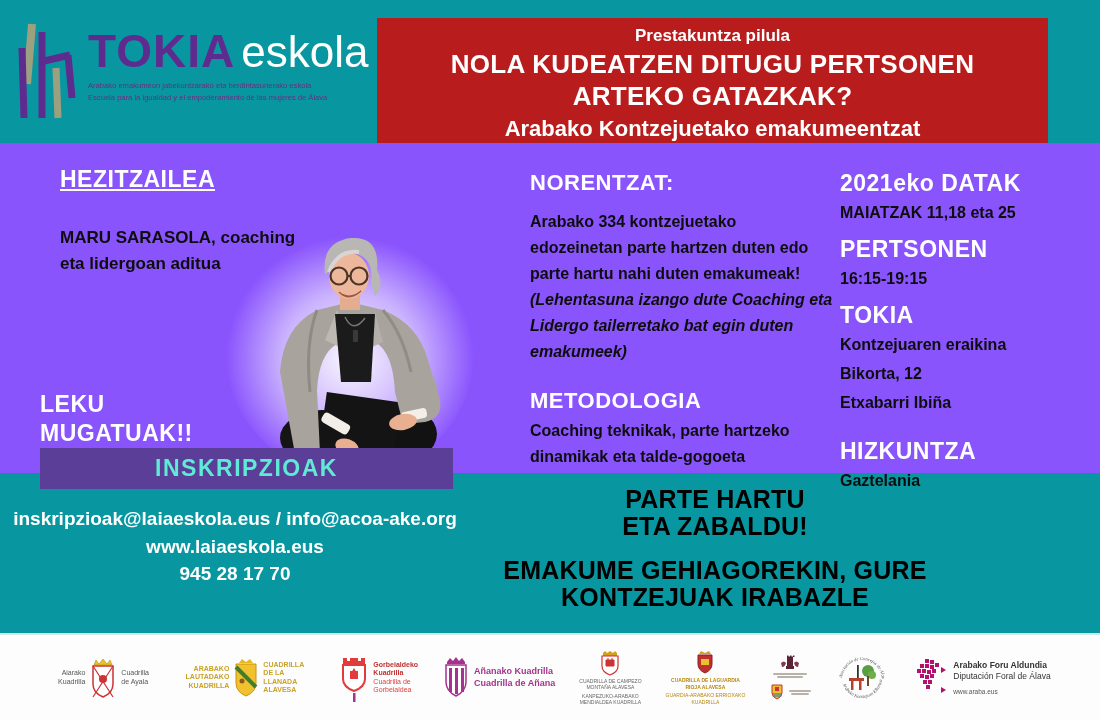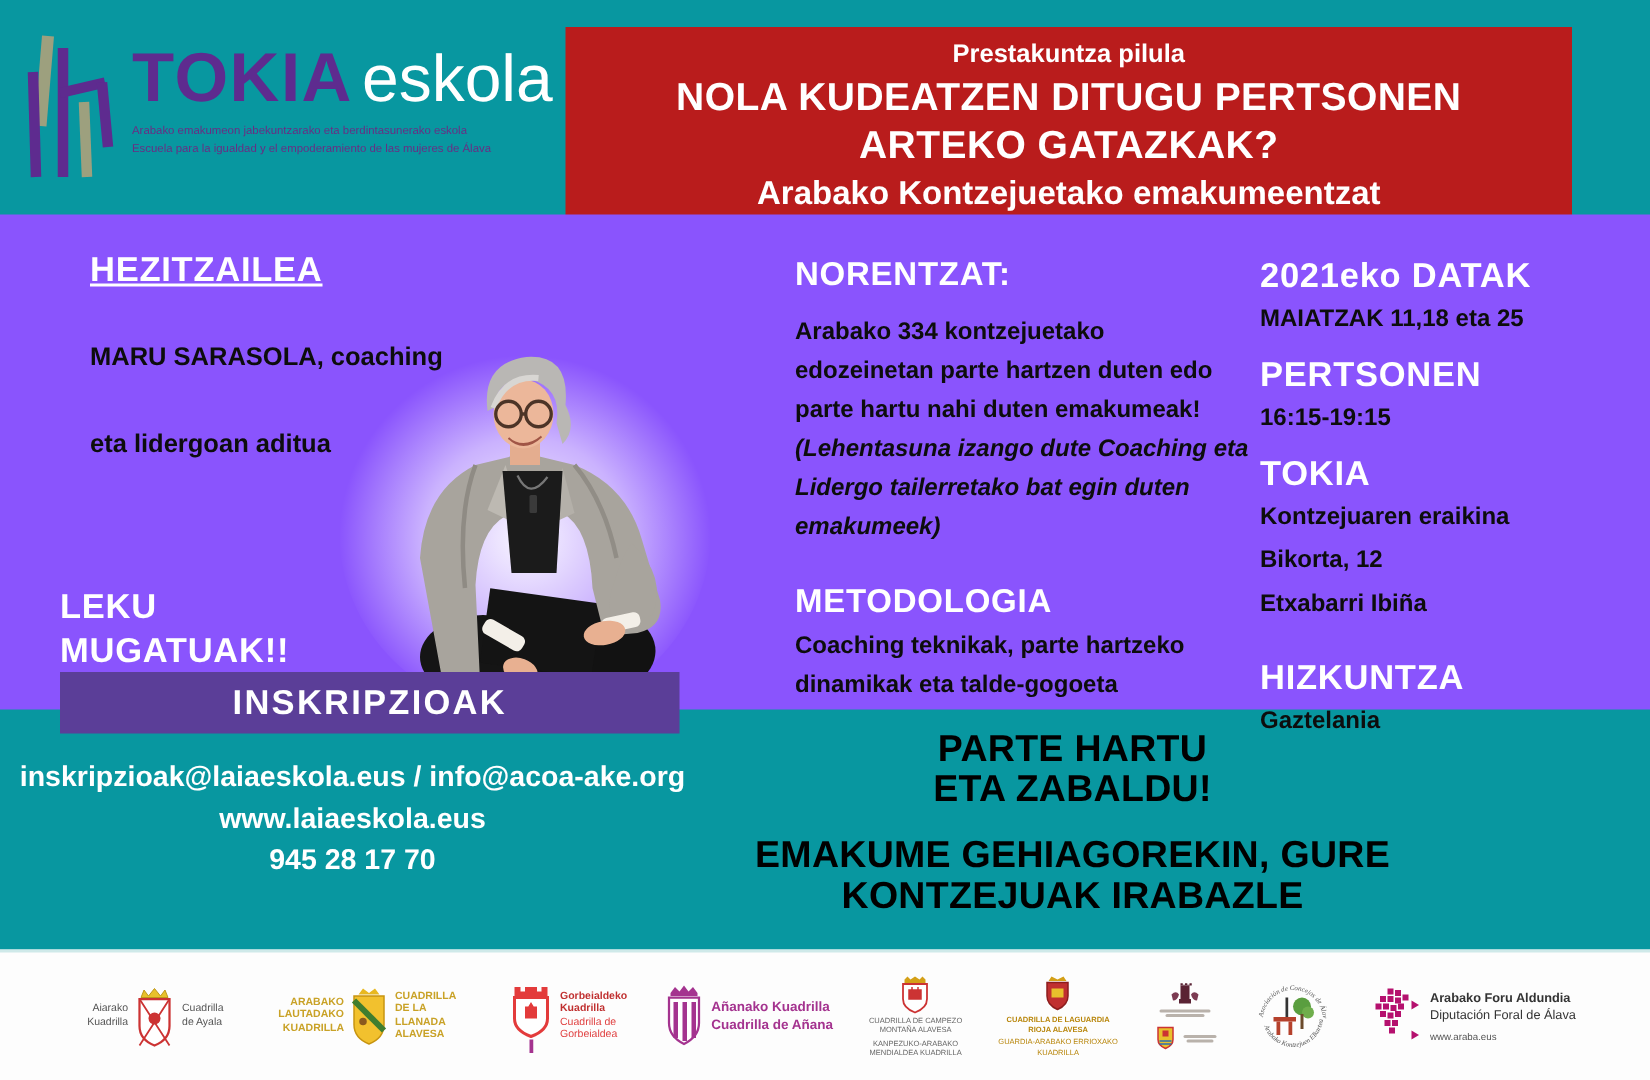--- a/index.html
+++ b/index.html
@@ -23,39 +23,39 @@
   .subtitle{ font-size:22px; font-weight:700; margin-top:4px; }
 
   
   .band{ position:absolute; left:0; top:143px; width:1100px; height:330px; background:#8a54fd; }
 
   .col-head{ color:#fff; font-size:23px; font-weight:800; letter-spacing:.5px; }
   .black-line{ color:#0d0d0d; font-size:16px; font-weight:700; line-height:1.62; }
   .italic{ font-style:italic; }
 
   .left-col{ position:absolute; left:60px; top:166px; width:250px; }
-  .left-col .black-line{ font-size:17px; line-height:1.55;margin-top:32px; }
+  .left-col .black-line{ font-size:17px; line-height:1.55; }
   .left-col .col-head{ margin-bottom:32px;text-decoration:underline; }
 
   .mid-col{ position:absolute; left:530px; top:170px; width:320px; }
   .mid-col .col-head{ font-size:22px; margin-bottom:13px; }
   .mid-col .head2{ margin-top:24px; margin-bottom:4px; }
 
   .right-col{ position:absolute; left:840px; top:170px; width:250px; }
   .right-col .col-head{ margin-top:10px; }
   .right-col .val{ margin:3px 0 2px; }
 
   
   .photo{ position:absolute; left:225px; top:222px; width:250px; height:250px; z-index:1; }
 
   .leku{ position:absolute; left:40px; top:390px; color:#fff; font-size:23px; font-weight:800; line-height:1.25; letter-spacing:.5px; }
 
   .inskripzioak-bar{ position:absolute; left:40px; top:448px; width:413px; height:41px; background:#5b3e98;
                      z-index:3; display:flex; align-items:center; justify-content:center; cursor:pointer; }
-  .inskripzioak-bar span{ color:#ffffff; font-size:23px; font-weight:800; letter-spacing:1.5px;text-align:right; }
+  .inskripzioak-bar span{ color:#5eead4; font-size:23px; font-weight:800; letter-spacing:1.5px;text-align:right; }
 
   
   .contact{ position:absolute; left:0; top:505px; width:470px; text-align:center; color:#fff;
             font-size:19px; font-weight:700; line-height:1.45; }
   .contact div{ cursor:pointer; }
 
   
   .cta{ position:absolute; left:500px; top:486px; width:430px; text-align:center; color:#000000;
         font-weight:800; letter-spacing:.2px; }
   .cta .l{ font-size:25px; line-height:1.08; }

